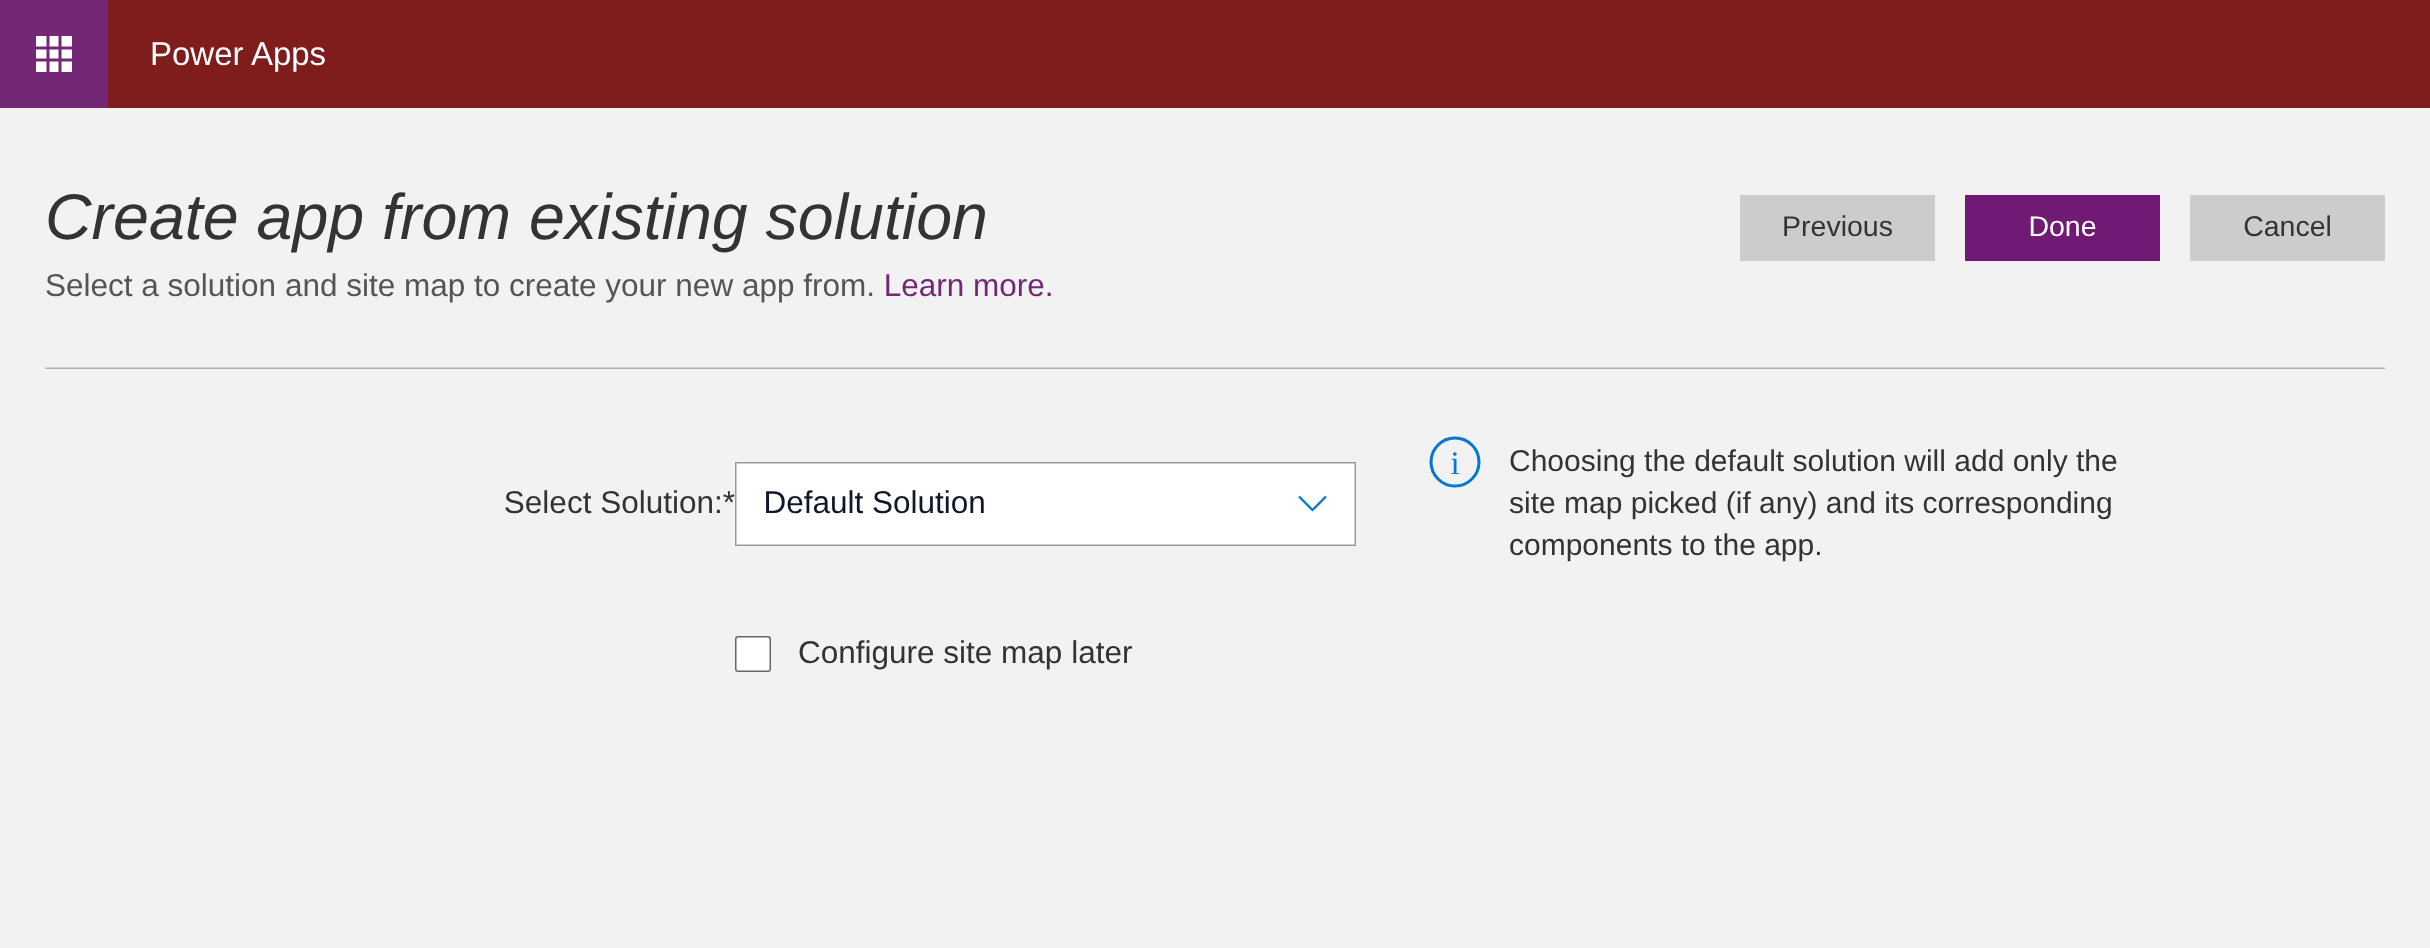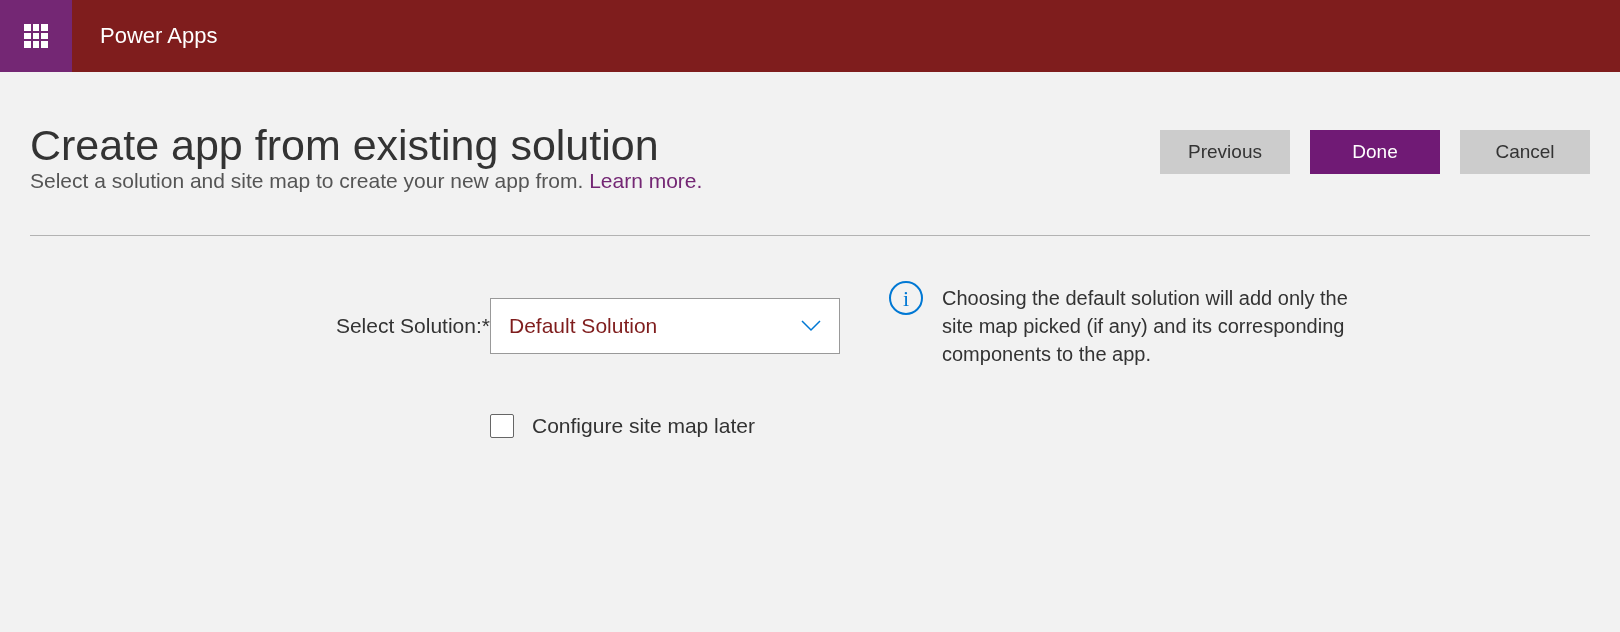--- a/index.html
+++ b/index.html
@@ -54,24 +54,26 @@
     .header-row {
       display: flex;
       justify-content: space-between;
       align-items: flex-start;
     }
     .page-title {
       font-size: 43px;
       font-weight: 300;
       color: #333333;
       line-height: 1.1;
+      font-style: italic;
     }
     .subtitle {
       font-size: 21px;
       color: #555555;
+      margin-top: 10px;
       font-weight: 400;
     }
     .learn-link {
       color: #742774;
       cursor: pointer;
     }
     .btn-row {
       display: flex;
       gap: 20px;
       margin-top: 8px;
@@ -108,30 +110,30 @@
       align-items: center;
       margin-bottom: 46px;
     }
     .form-label {
       width: 240px;
       font-size: 21px;
       color: #333333;
       text-align: right;
     }
     .select-box {
-      width: 350px;
+      width: 414px;
       height: 56px;
       background: #ffffff;
       border: 1px solid #999999;
       display: flex;
       align-items: center;
       justify-content: space-between;
       padding: 0 18px;
       font-size: 21px;
-      color: #7f1d1d;
+      color: #0f172a;
       cursor: pointer;
     }
     .chevron-down {
       width: 20px;
       height: 12px;
     }
     .info-block {
       display: flex;
       align-items: flex-start;
       margin-left: 48px;

